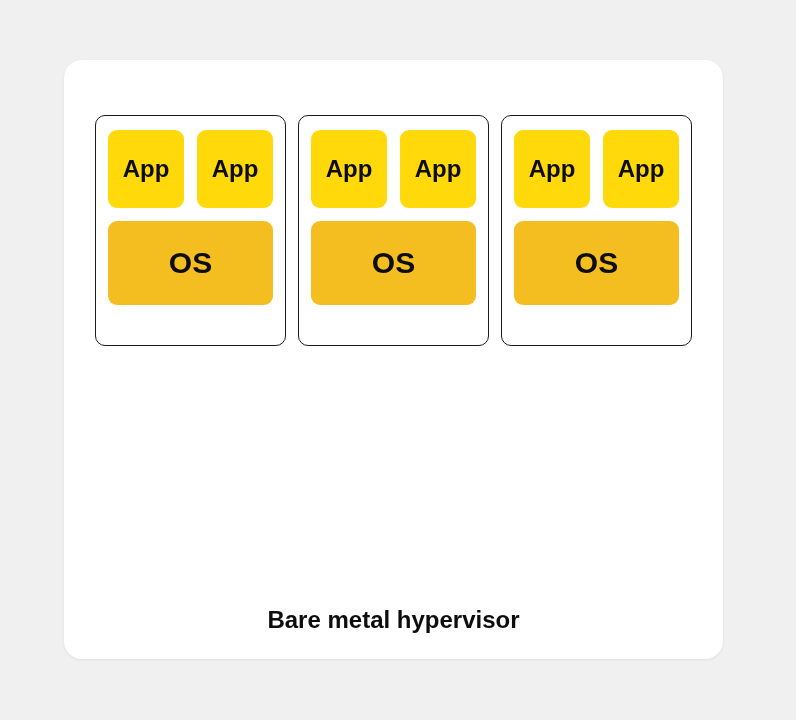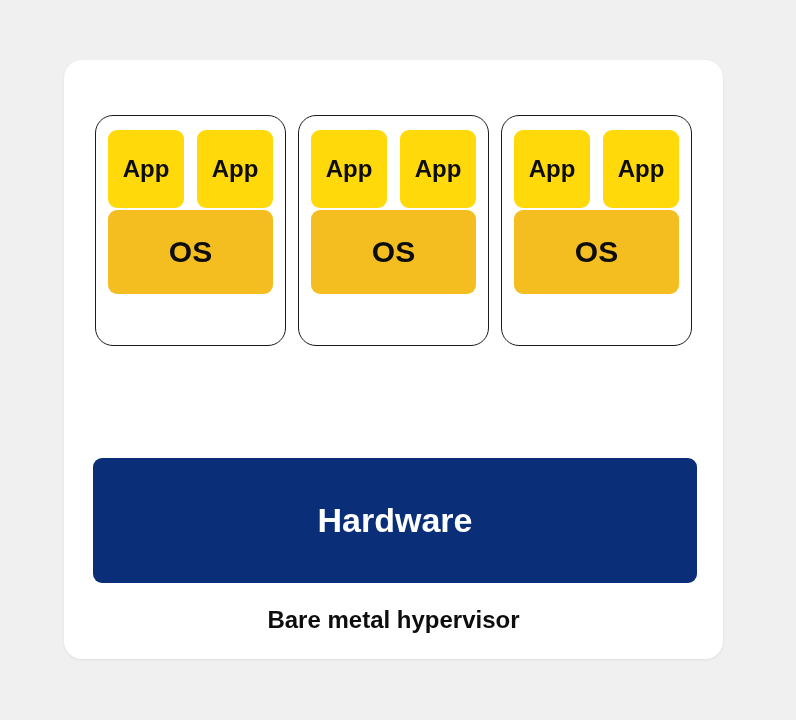--- a/index.html
+++ b/index.html
@@ -31,42 +31,42 @@
     width: 100%;
     display: flex;
     justify-content: center;
     gap: 12px;
   }
   .vm {
     box-sizing: border-box;
     width: 191px;
     height: 231px;
     border: 1.2px solid var(--vm-border, #1B1B1B);
-    border-radius: 18px;
+    border-radius: 10px;
     background: #FFFFFF;
     padding: 14px 12px 12px 12px;
   }
   .apps {
     display: flex;
     gap: 13px;
   }
   .app {
     flex: 1;
     height: 78px;
     background: var(--app-fill, #FFD90A);
     border-radius: 9px;
     display: flex;
     align-items: center;
     justify-content: center;
     font-size: 24px;
     font-weight: bold;
     color: var(--text-dark, #0D0D0D);
   }
   .os {
-    margin-top: 2px;
+    margin-top: 13px;
     height: 84px;
     background: var(--os-fill, #F5BE20);
     border-radius: 9px;
     display: flex;
     align-items: center;
     justify-content: center;
     font-size: 30px;
     font-weight: bold;
     color: var(--text-dark, #0D0D0D);
   }
@@ -134,18 +134,17 @@
       <div class="vm">
         <div class="apps">
           <div class="app">App</div>
           <div class="app">App</div>
         </div>
         <div class="os">OS</div>
       </div>
 
     </div>
 
-    <div class="layer hardware">Hardware</div>
 
     <div class="caption">Bare metal hypervisor</div>
 
   </div>
 </div>
 
 </body></html>

